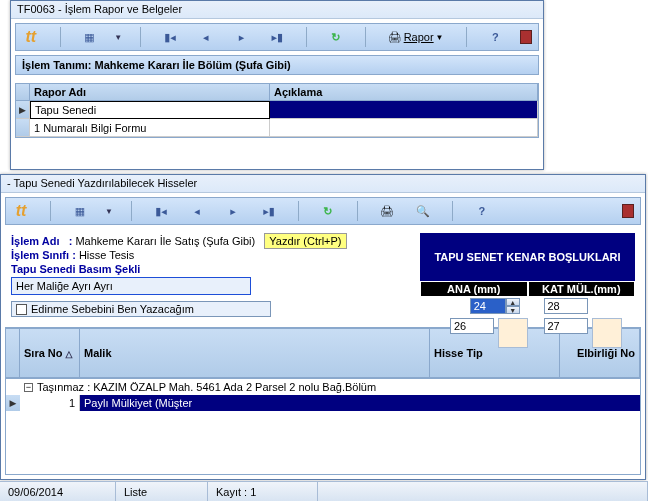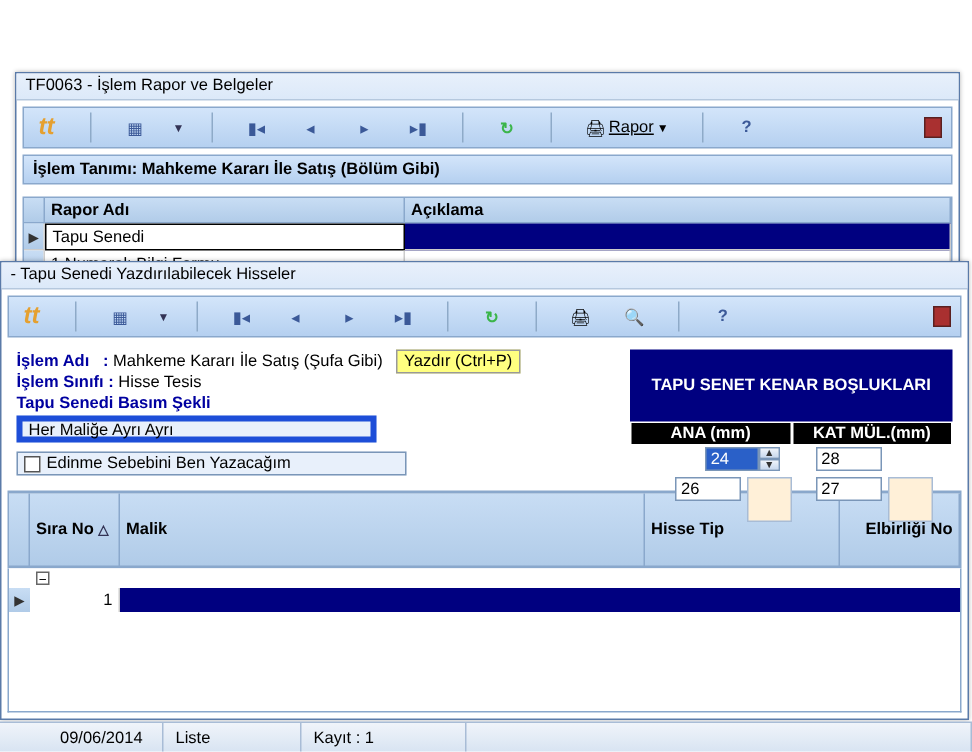--- a/index.html
+++ b/index.html
@@ -86,22 +86,22 @@
   .edit-cell { background: #fff; border: 1px solid #000 !important; }
 
   
   .form-area { padding: 6px 10px 4px 10px; position: relative; }
   .form-line { margin-bottom: 2px; }
   .lbl { color: #0000a0; font-weight: bold; }
   .lbl-b { color: #0000a0; font-weight: bold; }
   .val { color: #000; }
   .yazdir { background: #ffff80; border: 1px solid #999; padding: 1px 4px; cursor:pointer; }
   .input-combo {
-    border: 4px solid #1d4ed8; background: #e8f0fb; height: 18px;
-    display: inline-flex; padding: 0 4px;
+    border: 1px solid #1d4ed8; background: #e8f0fb; height: 18px;
+    display: inline-flex; align-items: center; padding: 0 4px;
   }
   .chkbox { display:flex; align-items:center; gap:4px; border:1px solid #7a96b8; background:#e8f0fb; padding:1px 4px; width:260px;}
   .chk { width:11px; height:11px; border:1px solid #555; background:#fff; }
 
   .margins-box { position: absolute; right: 10px; top: 4px; width: 215px; }
   .margins-title { background: #000080; color: #fff; font-weight: bold; text-align: center; padding: 18px 0; font-size: 11px;}
   .margins-hdr { display:flex; }
   .margins-hdr > div { flex:1; background:#000000; color:#fff; font-weight:bold; text-align:center; padding:1px 12px; margin:1px 1px 0 1px; font-size:11px;}
   .margin-cells { display:flex;margin-left:28px; }
   .margin-cells > div { flex:1; padding: 2px 2px; }
@@ -135,21 +135,21 @@
     background: linear-gradient(#f0f4fa, #d8e4f2);
     border-top: 1px solid #a8bcd6;
     display:flex; align-items:center; font-size:11px;
   }
   .statusbar > div { padding:0 8px; border-right:1px solid #a8bcd6; height:100%; display:flex; align-items:center;}
   .sort-arrow { font-size:9px; color:#335; margin-left:3px;}
 </style>
 </head>
 <body>
 
-<div class="window" style="left:10px; top:0; width:630px; height:170px;margin-top:48px;">
+<div class="window" style="left:10px; top:0; width:534px; height:170px;">
   <div class="titlebar">TF0063 - İşlem Rapor ve Belgeler</div>
 
   <div class="toolbar">
     <div class="tb-btn">
         <span class="swoosh">tt</span>
       </div>
     <div class="tb-sep"></div>
     <div class="tb-btn">
         <span class="grid-icon">▦</span>
       </div>
@@ -177,21 +177,21 @@
       <span class="rapor-label">Rapor</span>
       <span style="font-size:8px;">▼</span>
     </div>
     <div class="tb-sep"></div>
     <div class="tb-btn">
         <span class="help-icon">?</span>
       </div>
     <div class="red-box"></div>
   </div>
 
-  <div class="info-bar">İşlem Tanımı: Mahkeme Kararı İle Satış (Bölüm Gibi)</div>
+  <div class="info-bar">İşlem Tanımı: Mahkeme Kararı İle Bölüm (Şufa Gibi)</div>
 
   <div class="grid-area1">
     <div class="grid-header">
       <div class="row-handle"></div>
       <div class="col-rapor">Rapor Adı</div>
       <div class="col-acik">Açıklama</div>
     </div>
     <div class="grid-row">
       <div class="row-handle">▶</div>
       <div class="col-rapor edit-cell">Tapu Senedi</div>
@@ -312,27 +312,29 @@
         <span>Sıra No</span><span class="sort-arrow">△</span>
       </div>
       <div class="g2-malik">Malik</div>
       <div class="g2-hisse">Hisse Tip</div>
       <div class="g2-elbir">Elbirliği No</div>
     </div>
   </div>
   <div class="grid2-body">
     <div class="tree-row">
       <span class="exp-box">−</span>
+      <span>Taşınmaz : KAZIM ÖZALP Mah. 5461 Ada 2 Parsel 2 nolu Bağ.Bölüm</span>
     </div>
     <div class="data-row">
       <div class="g2-handle">▶</div>
       <div class="g2-sira">1</div>
+      <div class="g2-hisse">Paylı Mülkiyet (Müşter</div>
       <div class="g2-elbir"></div>
     </div>
   </div>
 </div>
 
 <div class="statusbar">
-  <div style="width:77px;margin-left:32px;">09/06/2014</div>
+  <div style="width:116px;">09/06/2014</div>
   <div style="width:92px;">Liste</div>
   <div style="width:110px;">Kayıt : 1</div>
   <div style="flex:1;"></div>
 </div>
 
 </body></html>

